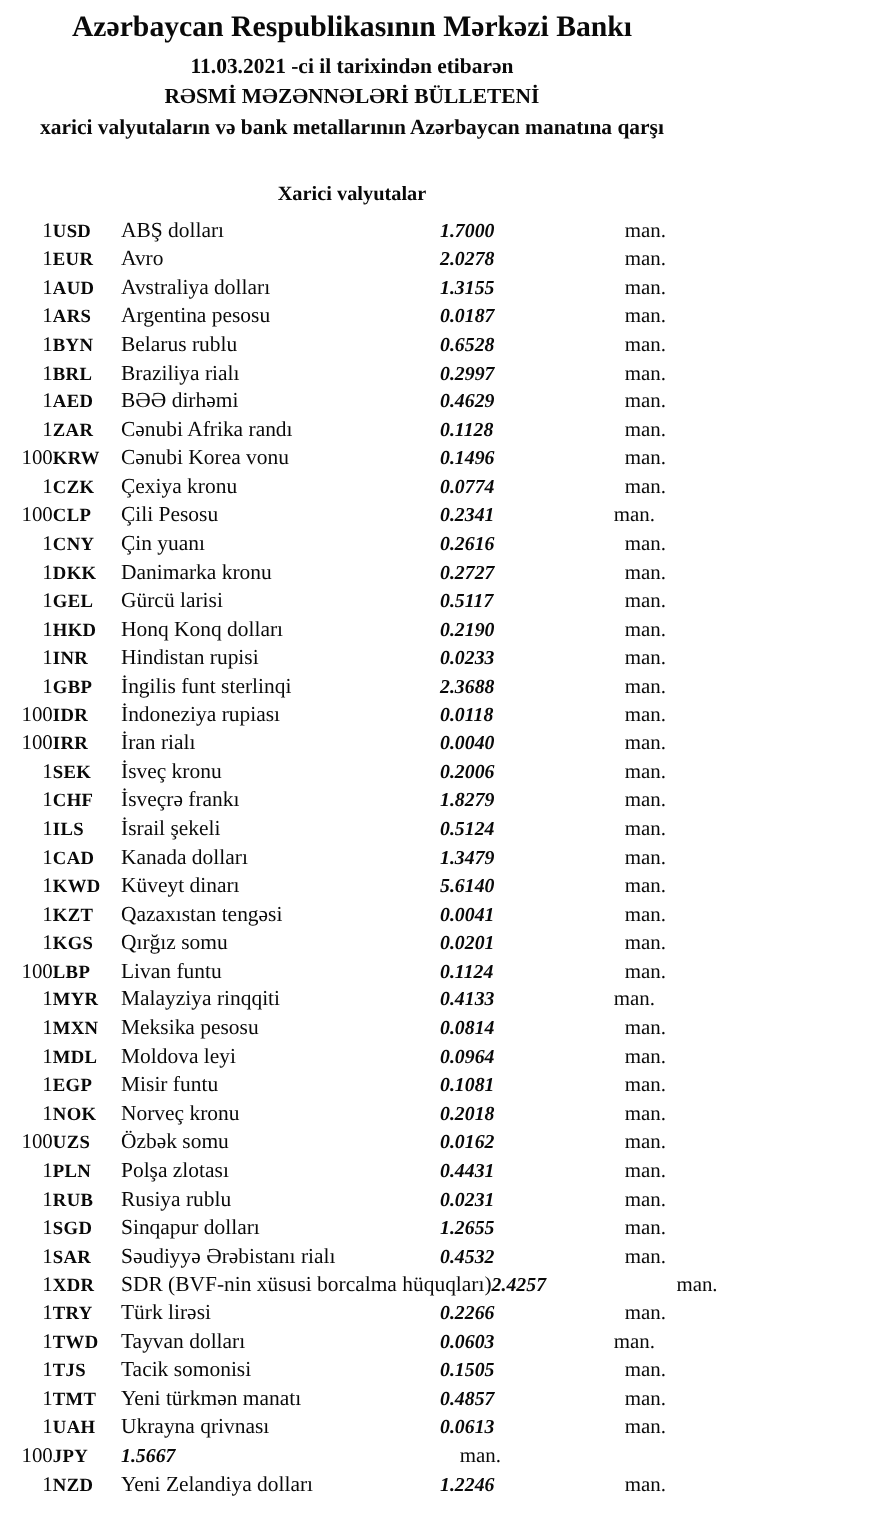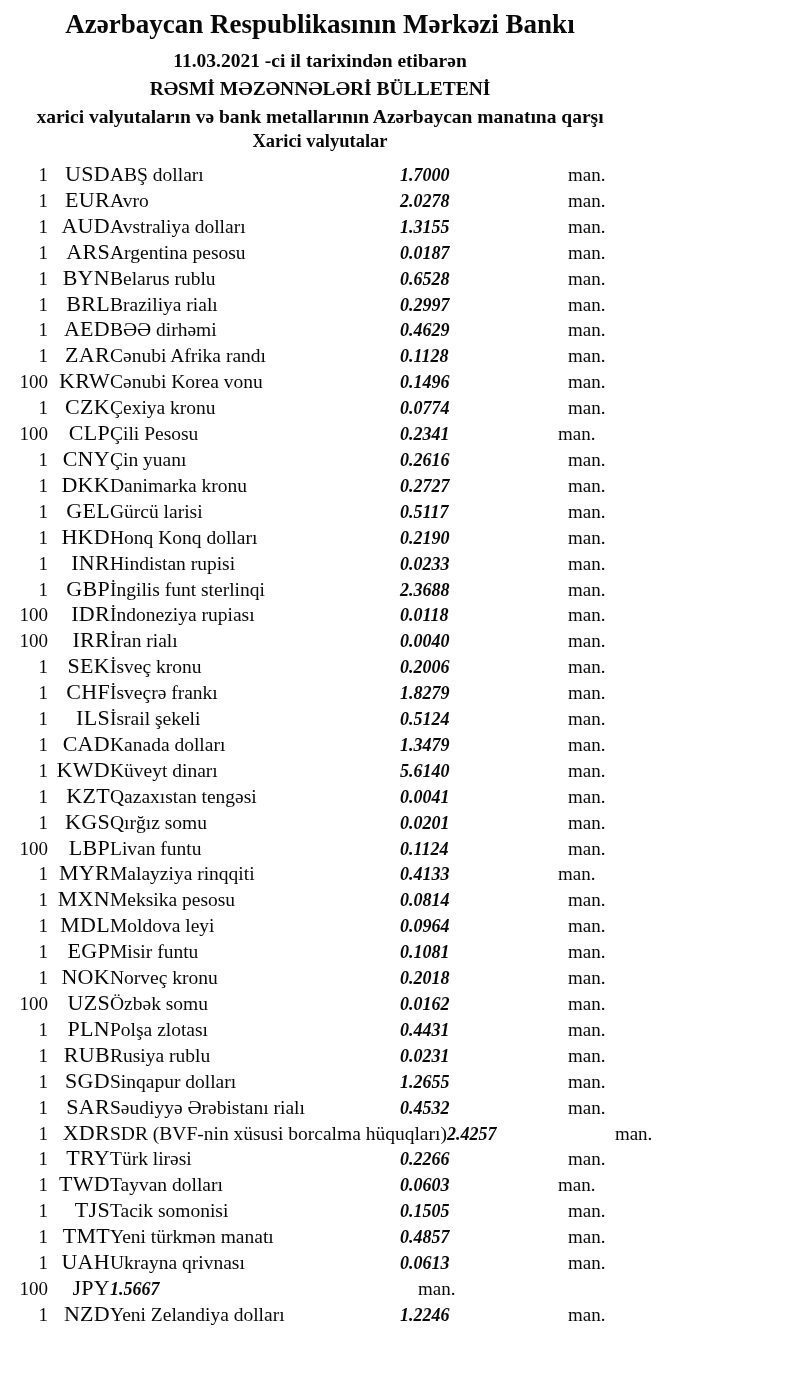--- a/index.html
+++ b/index.html
@@ -23,35 +23,36 @@
     font-size: 19.5px;
     font-weight: bold;
     line-height: 28px;
   }
   .sub-first { margin-top: 6px; }
 
   .section-title {
     text-align: center;
     font-size: 18.5px;
     font-weight: bold;
+    margin-top: 36px;
   }
 
   .rates-table {
     margin-top: 9px;
   }
   .row {
     display: grid;
     grid-template-columns: 48px 62px 1fr 150px 90px;
     height: 25.92px;
     align-items: baseline;
     font-size: 19.5px;
     line-height: 25.92px;
   }
   .qty   { text-align: right; font-size: 19px; }
-  .code  { text-align: right; font-size: 22px; letter-spacing: 0.3px; }
+  .code  { text-align: left; font-size: 17px; letter-spacing: 0.3px; font-weight: bold; }
   .name  { padding-left: 0px; white-space: nowrap; }
   .rate  {
     text-align: left;
     font-weight: bold;
     font-style: italic;
     font-size: 18px;
   }
   .unit  { padding-left: 18px; font-size: 19px; }
   .row.tight .unit { padding-left: 8px; }
 </style>

